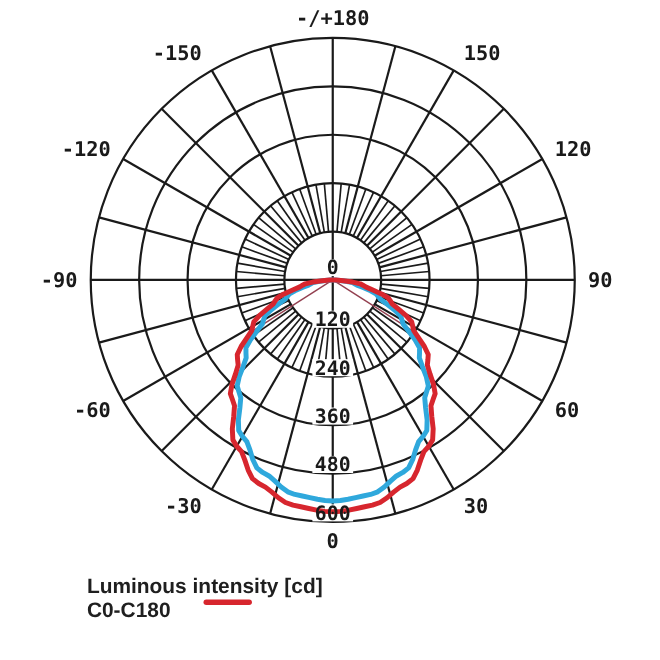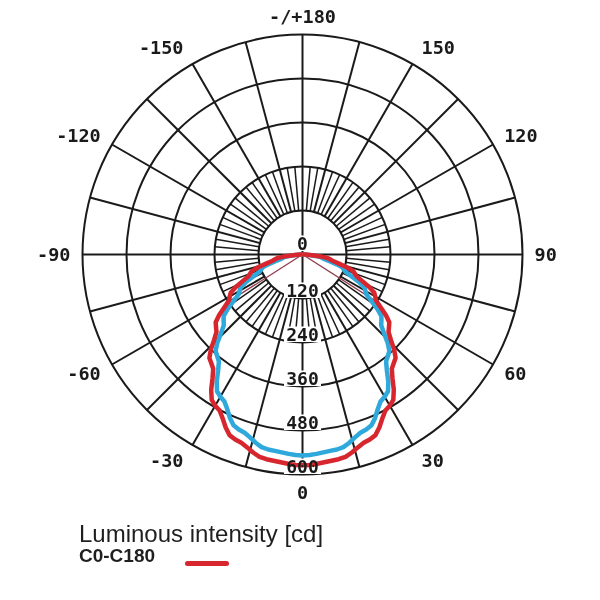--- a/index.html
+++ b/index.html
@@ -1,21 +1,21 @@
 <!DOCTYPE html>
 <html><head>
 <meta charset="utf-8">
 <style>
   html,body{margin:0;padding:0;background:#ffffff;}
   .stage{position:relative;width:600px;height:600px;background:#fff;overflow:hidden;
          font-family:"Liberation Sans",sans-serif;}
   #polar{position:absolute;left:0;top:0;}
   .legend{position:absolute;left:79px;top:523px;color:#1f1f1f;}
-  .legend-title{font-size:24px;font-weight:normal;line-height:22px;letter-spacing:0;}
-  .legend-row{display:flex;align-items:flex-end;height:21px;}
+  .legend-title{font-size:19px;font-weight:bold;line-height:22px;letter-spacing:0;}
+  .legend-row{display:flex;align-items:flex-start;height:21px;}
   .legend-label{font-size:19px;font-weight:bold;width:106px;line-height:21px;}
   .swatch{display:inline-block;width:44px;height:5px;border-radius:2.5px;background:#888;}
 </style>
 </head>
 <body>
 
 <div class="stage">
   <svg id="polar" width="600" height="600" viewBox="0 0 600 600">
       <circle cx="302.5" cy="254.5" r="44" fill="none" stroke="#1a1a1a" stroke-width="2"></circle>
       <circle cx="302.5" cy="254.5" r="88" fill="none" stroke="#1a1a1a" stroke-width="2"></circle>

